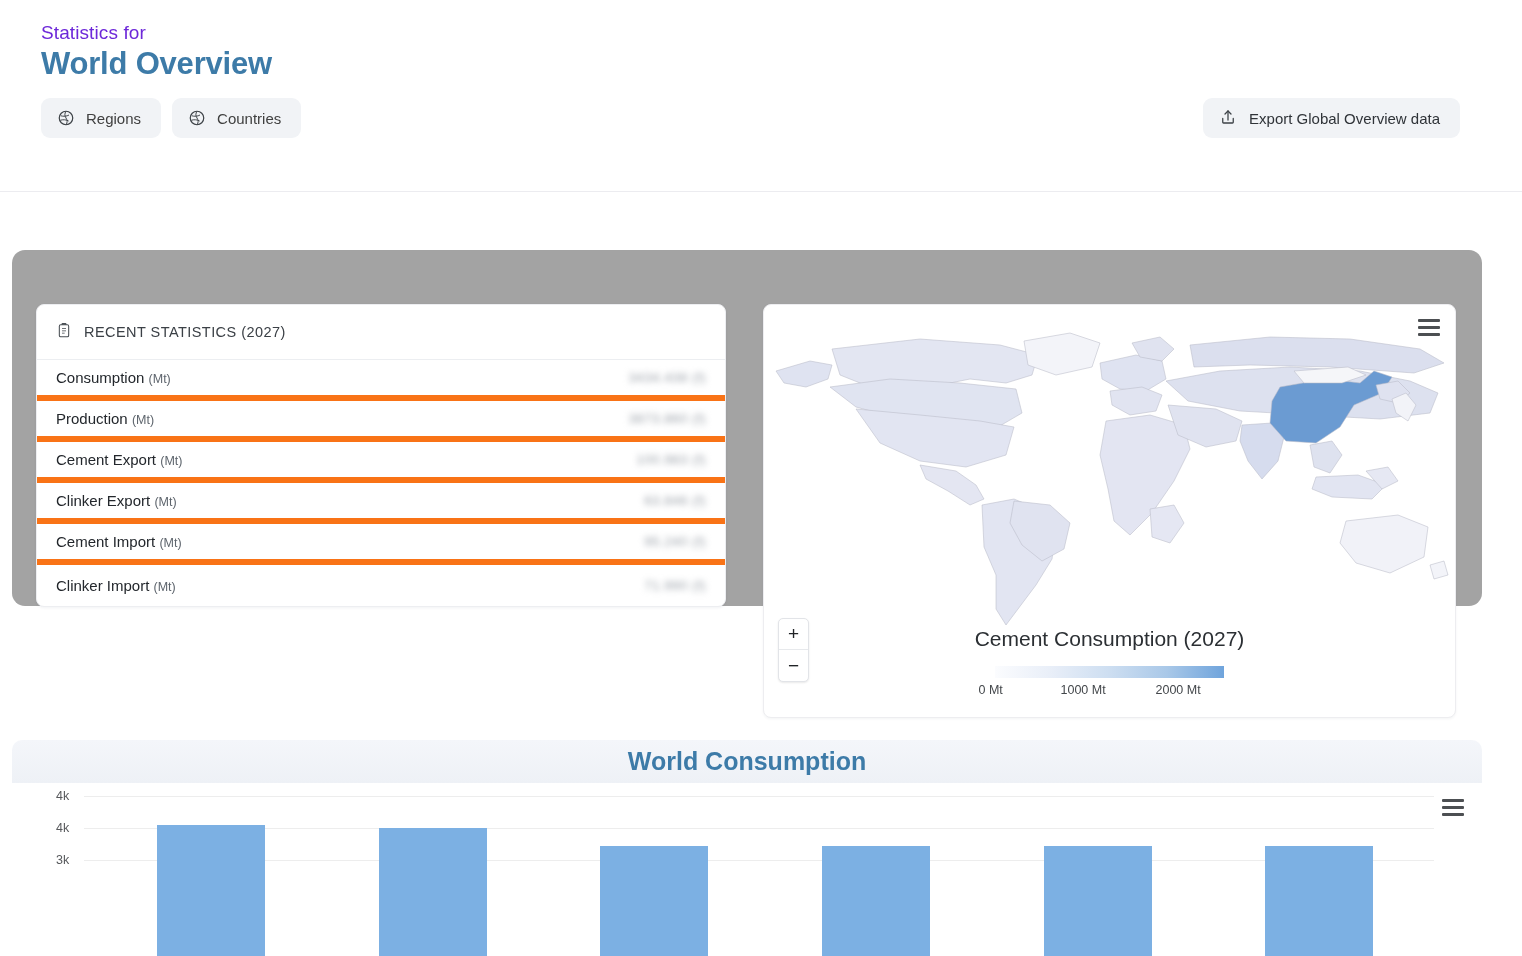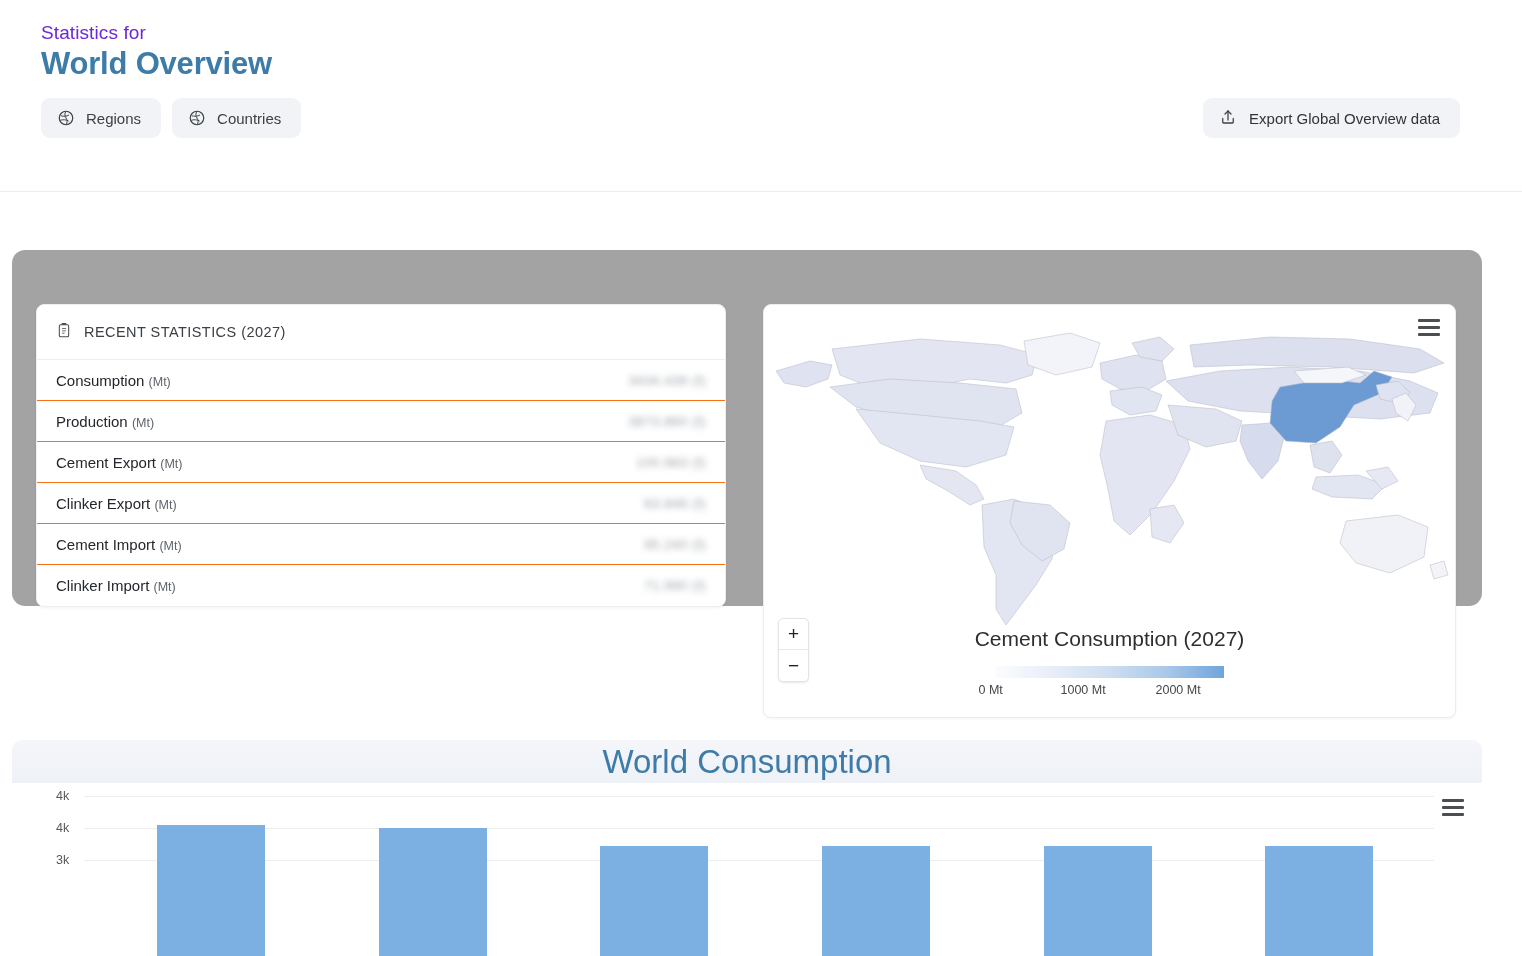--- a/index.html
+++ b/index.html
@@ -62,21 +62,21 @@
     display: flex; align-items: center; gap: 12px;
     height: 55px; padding: 0 19px;
     border-bottom: 1px solid #eceef1;
   }
   .stats-head-title {
     font-size: 14.5px; letter-spacing: .45px; color: #3b4046;
   }
   .stat-row {
     display: flex; align-items: center; justify-content: space-between;
     height: 41px; padding: 0 19px;
-    border-bottom: 1px solid #f97316;
+    border-bottom: 6px solid #f97316;
   }
   .stat-row:last-child { border-bottom: none; }
   .stat-label { font-size: 15px; color: #23272c; }
   .stat-label .unit { font-size: 12.5px; color: #5d646c; }
   .stat-value {
     font-size: 13.5px; color: #9aa0a8;
     filter: blur(3.1px); user-select: none;
     letter-spacing: .4px;
   }
 
@@ -130,21 +130,21 @@
   .chart-panel {
     position: absolute; left: 12px; top: 740px;
     width: 1470px; height: 216px;
     background: #fff; border-radius: 10px;
     overflow: hidden;
   }
   .chart-title-band {
     height: 43px; background: linear-gradient(to bottom,#f4f6fa,#eef1f6);
     display: flex; align-items: center; justify-content: center;
   }
-  .chart-title { font-size: 33px; font-weight: normal; color: #3d7ba8; text-align: center; }
+  .chart-title { font-size: 25px; font-weight: bold; color: #3d7ba8; text-align: center; }
   .chart-body { position: relative; height: 173px; background:#fff; }
   .chart-burger {
     position: absolute; right: 18px; top: 16px; width: 22px;
     display: flex; flex-direction: column; gap: 4px; cursor: pointer;
   }
   .chart-burger i { height: 3px; background: #4c4f52; border-radius:1px; }
   .gridline { position: absolute; left: 72px; right: 48px; height: 1px; background: #ededed; }
   .ytick { position: absolute; left: 44px; font-size: 12.5px; color: #57595c; transform: translateY(-7px); }
   .bar { position: absolute; bottom: 0; background: #7cb0e3; }
 </style>

